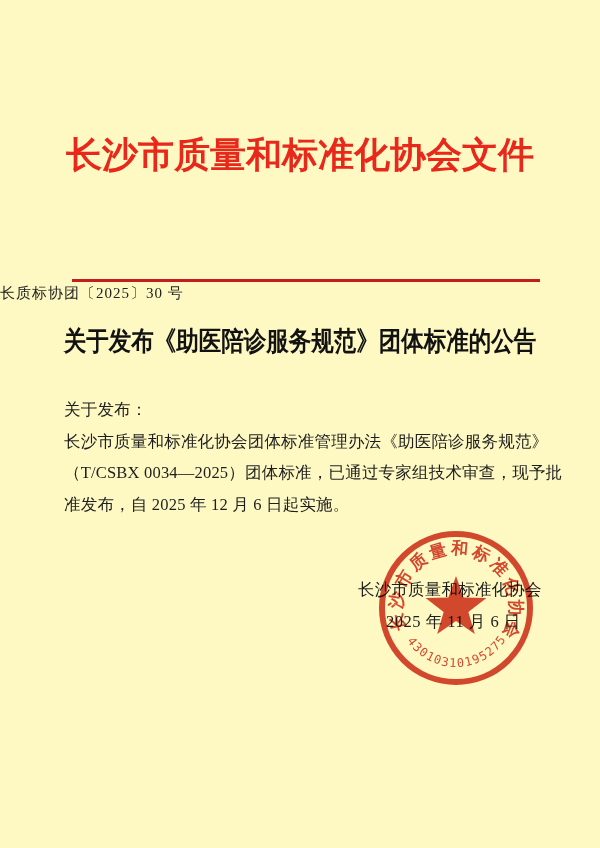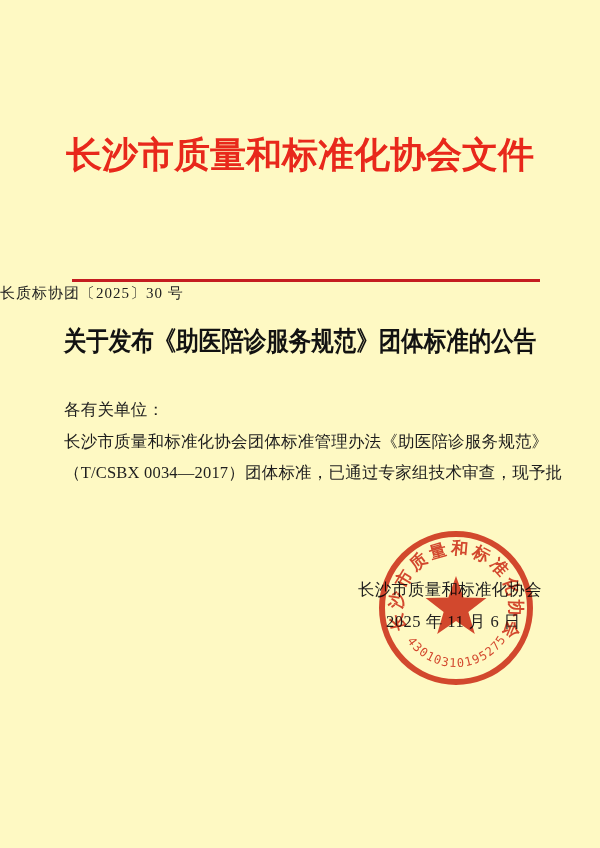--- a/index.html
+++ b/index.html
@@ -62,23 +62,24 @@
 
   <div class="header-title">长沙市质量和标准化协会文件</div>
 
   <div class="doc-number">长质标协团〔2025〕30 号</div>
 
   <div class="red-line"></div>
 
   <div class="announcement-heading">关于发布《助医陪诊服务规范》团体标准的公告</div>
 
   <div class="body-block">
-    <div class="body-line">各有关单位：</div>
+    <div class="body-line">关于发布：</div>
     <div class="body-line">长沙市质量和标准化协会团体标准管理办法《助医陪诊服务规范》</div>
-    <div class="body-line">（T/CSBX 0034—2017）团体标准，已通过专家组技术审查，现予批</div>
+    <div class="body-line">（T/CSBX 0034—2025）团体标准，已通过专家组技术审查，现予批</div>
+    <div class="body-line">准发布，自 2025 年 12 月 6 日起实施。</div>
   </div>
 
   <div class="sig-org">长沙市质量和标准化协会</div>
 
   <div class="sig-date">2025 年 11 月 6 日</div>
 
   <svg class="seal" viewBox="0 0 158 158" xmlns="http://www.w3.org/2000/svg">
     <defs>
       <path id="sealRingPath" d="M 30.06 101.82 A 54 54 0 1 1 127.94 101.82" fill="none"></path>
       <path id="sealNumPath" d="M 27.9 108.5 A 59 59 0 0 0 130.1 108.5" fill="none"></path>

